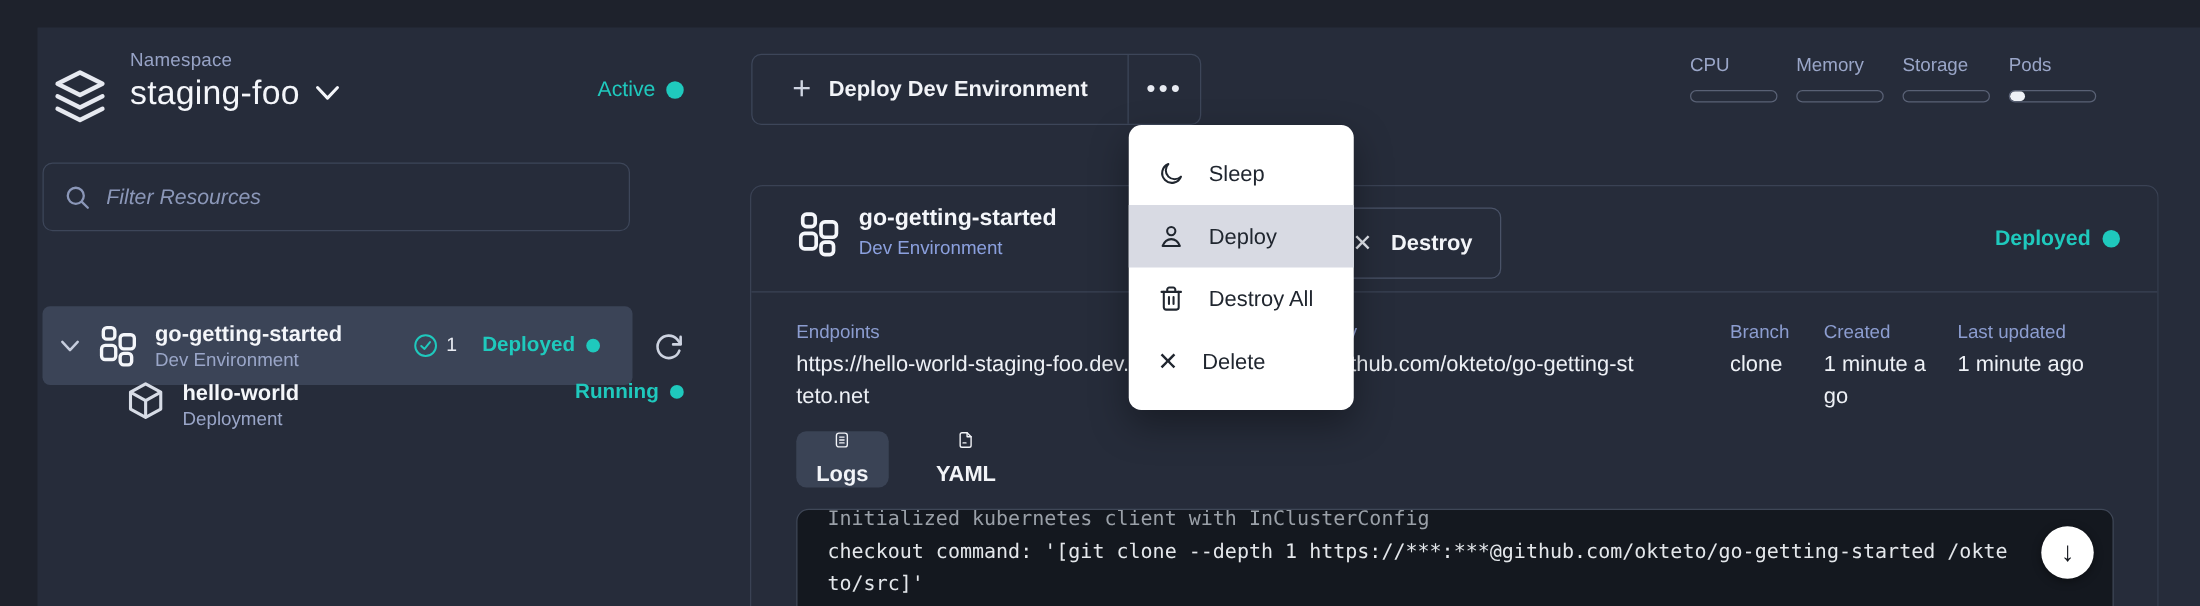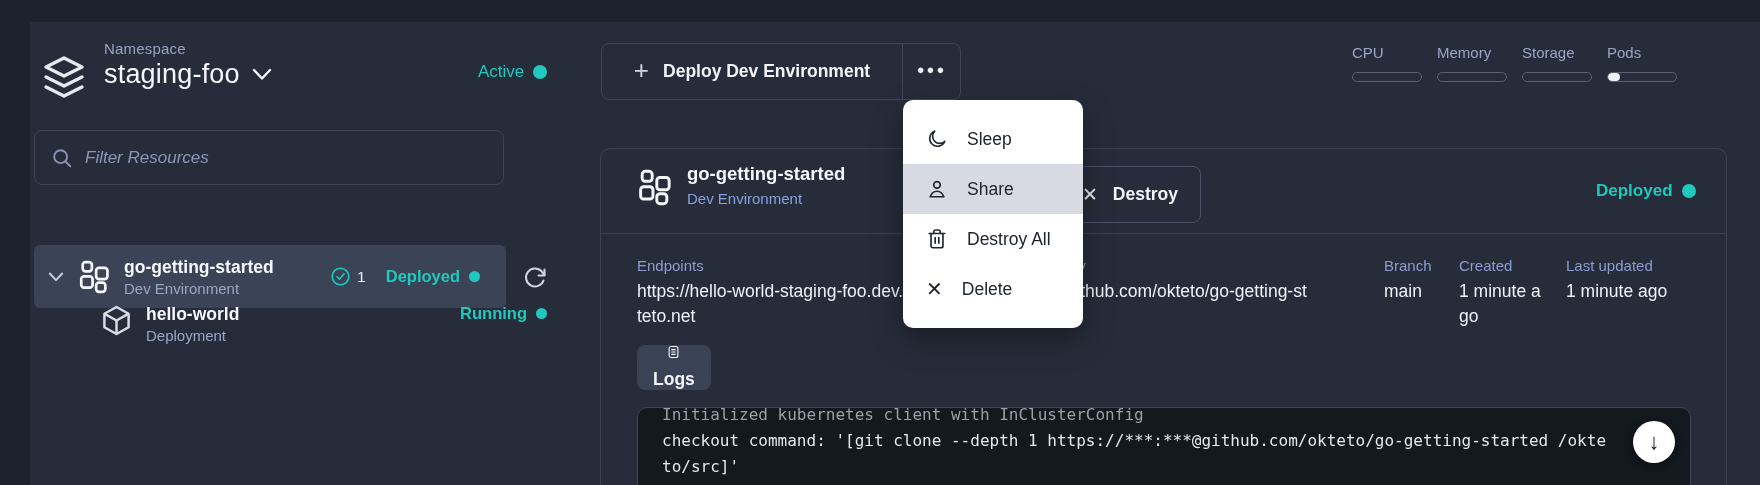--- a/index.html
+++ b/index.html
@@ -250,41 +250,49 @@
     <div class="detail endpoints">
       <div class="d-label">Endpoints</div>
       <div class="d-value">https://hello-world-staging-foo.dev.okteto.net</div>
     </div>
     <div class="detail repository">
       <div class="d-label">Repository</div>
       <div class="d-value">https://github.com/okteto/go-getting-started</div>
     </div>
     <div class="detail branch">
       <div class="d-label">Branch</div>
-      <div class="d-value">main</div>
+      <div class="d-value">clone</div>
     </div>
     <div class="detail created">
       <div class="d-label">Created</div>
       <div class="d-value">1 minute ago</div>
     </div>
     <div class="detail updated">
       <div class="d-label">Last updated</div>
       <div class="d-value">1 minute ago</div>
     </div>
 
     <div class="tabs">
       <div class="tab active">
         <svg width="21" height="21" viewBox="0 0 24 24" fill="none" stroke="#f2f4f8" stroke-width="1.9" stroke-linecap="round">
             <rect x="4.5" y="2.5" width="15" height="19" rx="3.5"></rect>
             <line x1="9" y1="8" x2="15" y2="8"></line>
             <line x1="9" y1="12" x2="15" y2="12"></line>
             <line x1="9" y1="16" x2="15" y2="16"></line>
           </svg>
         <span class="t-lbl">Logs</span>
       </div>
+      <div class="tab">
+        <svg width="21" height="21" viewBox="0 0 24 24" fill="none" stroke="#f2f4f8" stroke-width="1.9" stroke-linecap="round" stroke-linejoin="round">
+            <path d="M14 2 H7 a2.5 2.5 0 0 0-2.5 2.5 v15 A2.5 2.5 0 0 0 7 22 h10 a2.5 2.5 0 0 0 2.5-2.5 V7.5 Z"></path>
+            <polyline points="14 2 14 7.5 19.5 7.5"></polyline>
+            <line x1="8.5" y1="16" x2="12.5" y2="16"></line>
+          </svg>
+        <span class="t-lbl">YAML</span>
+      </div>
     </div>
 
     <div class="console">
       <div class="log-line first">Initialized kubernetes client with InClusterConfig</div>
       <div class="log-line">checkout command: '[git clone --depth 1 https://***:***@github.com/okteto/go-getting-started /okteto/src]'</div>
     </div>
 
     <div class="scroll-btn">
       <span class="arrow">↓</span>
     </div>
@@ -295,21 +303,21 @@
       <svg width="22" height="22" viewBox="0 0 24 24" fill="none" stroke="#20262f" stroke-width="1.8" stroke-linecap="round" stroke-linejoin="round">
           <path d="M20.5 14.5A8.5 8.5 0 1 1 9.5 3.5a7 7 0 0 0 11 11Z"></path>
         </svg>
       <span class="mi-lbl">Sleep</span>
     </div>
     <div class="menu-item highlighted">
       <svg width="22" height="22" viewBox="0 0 24 24" fill="none" stroke="#20262f" stroke-width="1.8" stroke-linecap="round" stroke-linejoin="round">
           <circle cx="12" cy="7.5" r="3.6"></circle>
           <path d="M4.5 20.5 c1.6-4.2 4.3-6 7.5-6 s5.9 1.8 7.5 6 Z"></path>
         </svg>
-      <span class="mi-lbl">Share</span>
+      <span class="mi-lbl">Deploy</span>
     </div>
     <div class="menu-item">
       <svg width="22" height="22" viewBox="0 0 24 24" fill="none" stroke="#20262f" stroke-width="1.8" stroke-linecap="round" stroke-linejoin="round">
           <polyline points="3.5 6 20.5 6"></polyline>
           <path d="M18.5 6 V19.5 a2 2 0 0 1-2 2 H7.5 a2 2 0 0 1-2-2 V6"></path>
           <path d="M8.5 6 V4 a1.8 1.8 0 0 1 1.8-1.8 h3.4 A1.8 1.8 0 0 1 15.5 4 V6"></path>
           <line x1="10" y1="10.5" x2="10" y2="16.5"></line>
           <line x1="14" y1="10.5" x2="14" y2="16.5"></line>
         </svg>
       <span class="mi-lbl">Destroy All</span>

